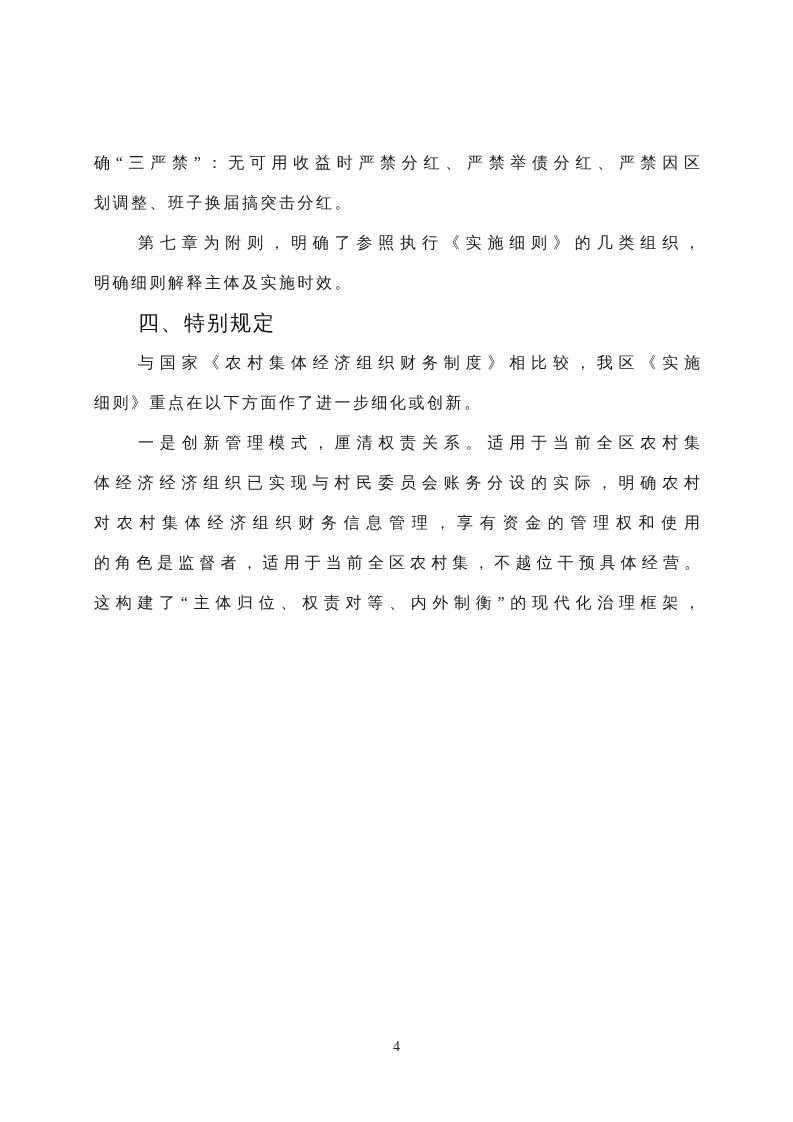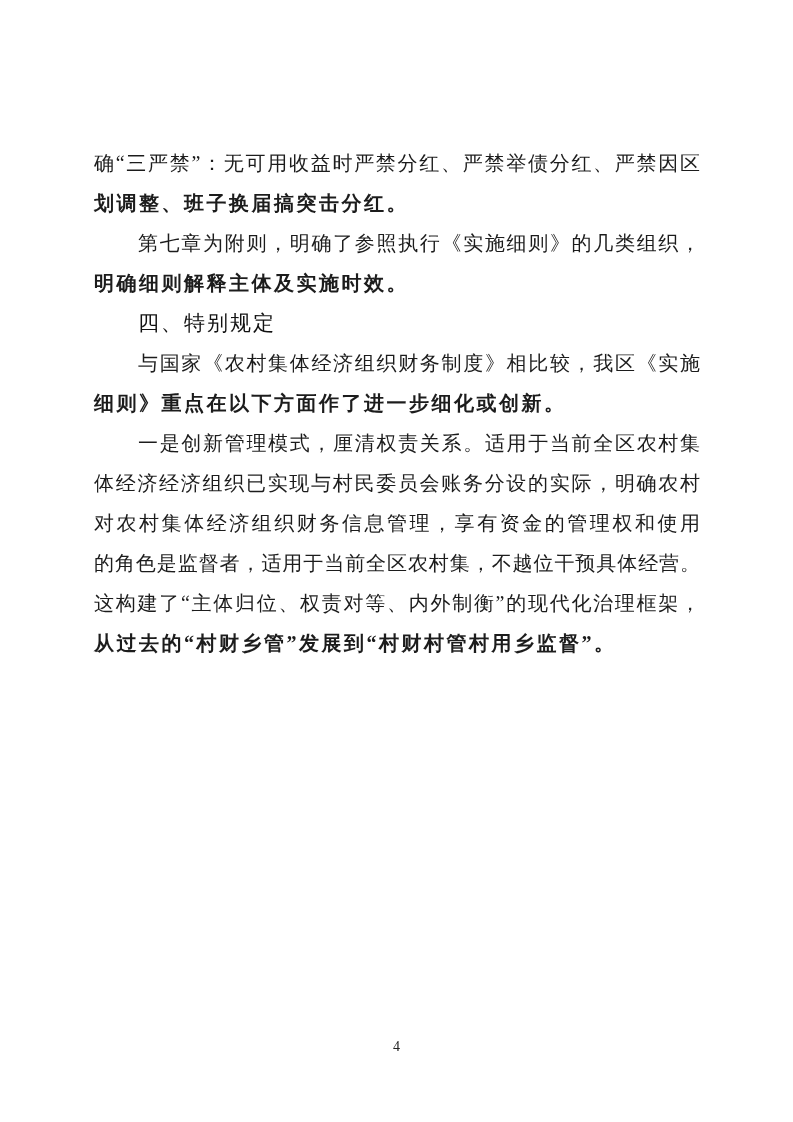--- a/index.html
+++ b/index.html
@@ -14,36 +14,35 @@
   }
   .textblock {
     position: absolute;
     left: 94px;
     top: 143px;
     width: 606px;
   }
   .ln {
     height: 40px;
     line-height: 40px;
-    font-size: 20px;
+    font-size: 16px;
     white-space: nowrap;
     color: #1c1c1c;
   }
   
   .full {
     white-space: normal;
     text-align: justify;
     text-align-last: justify;
     text-justify: distribute;
     letter-spacing: 0;
   }
   
   .end {
     letter-spacing: 2.5px;
-    font-weight: bold;
   }
   
   .indent {
     text-indent: 44px;
   }
   .heading {
     font-family: "Liberation Sans", sans-serif;
     font-weight: normal;
     font-size: 21px;
     color: #111111;
@@ -89,20 +88,19 @@
       <div class="ln full indent">与国家《农村集体经济组织财务制度》相比较，我区《实施</div>
       <div class="ln end">细则》重点在以下方面作了进一步细化或创新。</div>
     </div>
 
     <div>
       <div class="ln full indent">一是创新管理模式，厘清权责关系。适用于当前全区农村集</div>
       <div class="ln full">体经济经济组织已实现与村民委员会账务分设的实际，明确农村</div>
       <div class="ln full">对农村集体经济组织财务信息管理，享有资金的管理权和使用</div>
       <div class="ln full">的角色是监督者，适用于当前全区农村集，不越位干预具体经营。</div>
       <div class="ln full">这构建了“主体归位、权责对等、内外制衡”的现代化治理框架，</div>
-      <div class="ln end">从过去的“村财乡管”发展到“村财村管村用乡监督”。</div>
     </div>
 
   </div>
 
   <div class="page-number">4</div>
 
 </div>
 
 </body></html>

